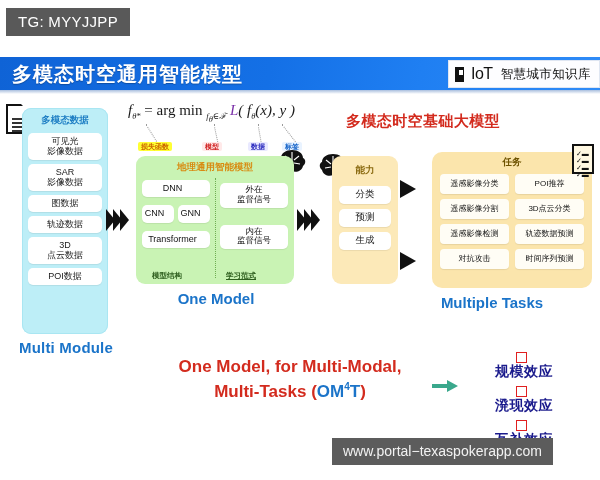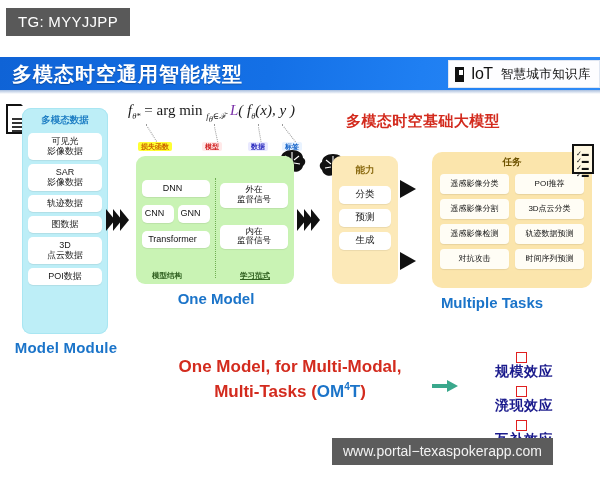--- a/index.html
+++ b/index.html
@@ -160,21 +160,21 @@
   .gchip.two{font-size:8.5px;padding:2px 0 3px 0;}
   .grow2{display:flex;}
   .grow2 .gchip{flex:1;}
   .gfoot{
     position:absolute;bottom:1px;width:158px;left:0;height:12px;
   }
   .gfoot span{
     position:absolute;font-size:7.5px;color:#2f5f1f;font-weight:bold;
   }
   .gfoot .f1{left:16px;}
-  .gfoot .f2{left:104px;text-decoration:underline;}
+  .gfoot .f2{left:90px;text-decoration:underline;}
   .one-model{
     position:absolute;left:150px;top:196px;width:132px;text-align:center;
     color:#1b74c9;font-weight:bold;font-size:15px;
   }
 
   
   .brain{
     position:absolute;width:30px;height:26px;
   }
   .brain svg{display:block;}
@@ -279,27 +279,27 @@
         <i class="ln l2"></i>
         <i class="ln l3"></i>
         <i class="ln l4"></i>
     </div>
 
     <div class="panel-data">
       <div class="panel-head cyan">多模态数据</div>
       <div class="chipcol">
         <div class="chip">可见光<br>影像数据</div>
         <div class="chip">SAR<br>影像数据</div>
+        <div class="chip">图数据</div>
         <div class="chip">轨迹数据</div>
-        <div class="chip">图数据</div>
         <div class="chip">3D<br>点云数据</div>
         <div class="chip">POI数据</div>
       </div>
     </div>
-    <div class="multi-module">Model Module</div>
+    <div class="multi-module">Multi Module</div>
 
     <div class="chev" style="left:108px;top:115px;">
       <span></span>
         <span></span>
         <span></span>
     </div>
 
     <div class="formula">
       <span class="it">f</span><sub class="it">θ*</sub>
       <span> = arg min </span><sub class="it">f<sub>θ</sub>∈ℱ</sub>
@@ -321,20 +321,21 @@
     </div>
 
     <div class="brain" style="left:277px;top:54px;">
       <svg width="30" height="26" viewBox="0 0 30 26">
         <path d="M15 2 C9 2 4 5 4 10 C1 11 1 16 4 18 C5 23 11 25 15 23 C19 25 25 23 26 18 C29 16 29 11 26 10 C26 5 21 2 15 2 Z" fill="#111"></path>
         <path d="M15 4 L15 22 M8 8 L13 12 M22 8 L17 12 M7 16 L13 15 M23 16 L17 15" stroke="#fff" stroke-width="1.1" fill="none"></path>
       </svg>
     </div>
 
     <div class="panel-green">
+      <div class="panel-head green">地理通用智能模型</div>
       <div class="gcols">
         <div class="gdiv"></div>
         <div class="gleft">
           <div class="gchip">DNN</div>
           <div class="grow2">
             <div class="gchip">CNN</div>
             <div class="gchip">GNN</div>
           </div>
           <div class="gchip">Transformer</div>
         </div>

